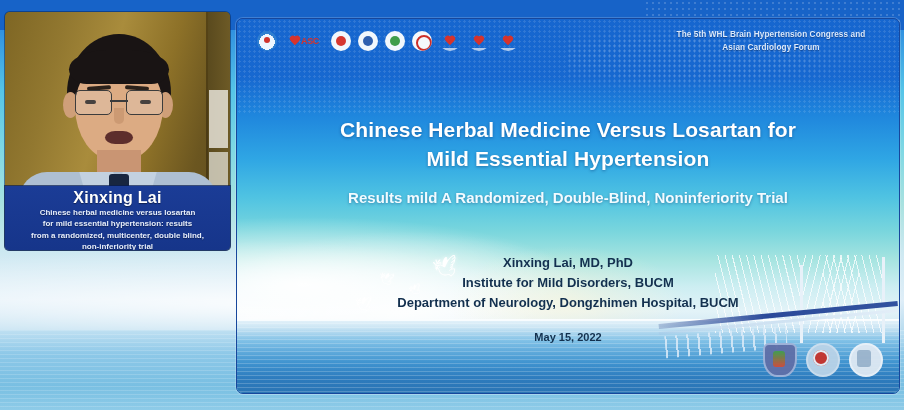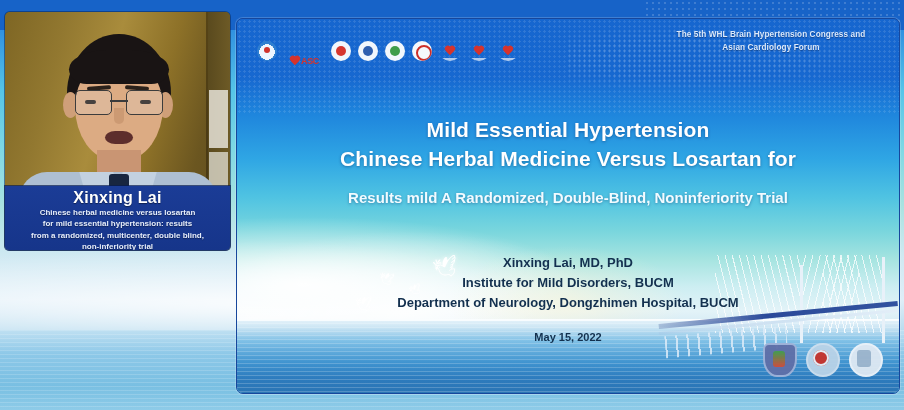--- a/index.html
+++ b/index.html
@@ -154,21 +154,21 @@
   
   .dove{position:absolute;color:#fff;line-height:1;text-shadow:0 0 4px rgba(255,255,255,.8);}
 
   
   .slide-header{position:absolute;left:0;top:0;width:662px;height:44px;}
   .logos{position:absolute;left:20px;top:12px;display:flex;gap:7px;align-items:center;}
   .logo{width:20px;height:20px;border-radius:50%;display:flex;align-items:center;justify-content:center;
     font-size:8px;color:#fff;overflow:hidden;position:relative;}
   .logo.l1{background:radial-gradient(circle at 50% 55%,#eef6ff 52%,#2f7fd0 53%);}
   .logo.l1:after{content:"";position:absolute;left:7px;top:6px;width:6px;height:6px;border-radius:50%;background:#d0332d;}
-  .logo.l2{width:40px;border-radius:3px;background:transparent;margin-top:20px;}
+  .logo.l2{width:40px;border-radius:3px;background:transparent;}
   .logo.l3,.logo.l4,.logo.l5,.logo.l6{background:#f2f7fc;}
   .logo.l3:after{content:"";position:absolute;left:5px;top:5px;width:10px;height:10px;border-radius:50%;background:#d6362f;}
   .logo.l4:after{content:"";position:absolute;left:5px;top:5px;width:10px;height:10px;border-radius:50%;background:#2f5fae;}
   .logo.l5:after{content:"";position:absolute;left:5px;top:5px;width:10px;height:10px;border-radius:50%;background:#3f9d4a;}
   .logo.l6{background:#f4f8fc;}
   .logo.l6:after{content:"";position:absolute;left:4px;top:4px;width:12px;height:12px;border-radius:50%;
     border:2px solid #cc2f2a;}
   .logo.l7,.logo.l8,.logo.l9{background:transparent;width:22px;}
   .heart{position:absolute;width:12px;height:11px;left:5px;top:5px;}
   .heart:before,.heart:after{content:"";position:absolute;width:6px;height:9px;border-radius:6px 6px 0 0;background:#d6332c;top:0;}
@@ -313,22 +313,22 @@
         </div>
       </div>
 
       <div class="conf-title">
         <div>The 5th WHL Brain Hypertension Congress and</div>
         <div>Asian Cardiology Forum</div>
       </div>
     </div>
 
     <div class="title-main">
+      <div>Chinese Herbal Medicine Versus Losartan for</div>
       <div>Mild Essential Hypertension</div>
-      <div>Chinese Herbal Medicine Versus Losartan for</div>
     </div>
 
     <div class="title-sub">Results mild A Randomized, Double-Blind, Noninferiority Trial</div>
 
     <div class="authors">
       <div>Xinxing Lai, MD, PhD</div>
       <div>Institute for Mild Disorders, BUCM</div>
       <div>Department of Neurology, Dongzhimen Hospital, BUCM</div>
     </div>
 

